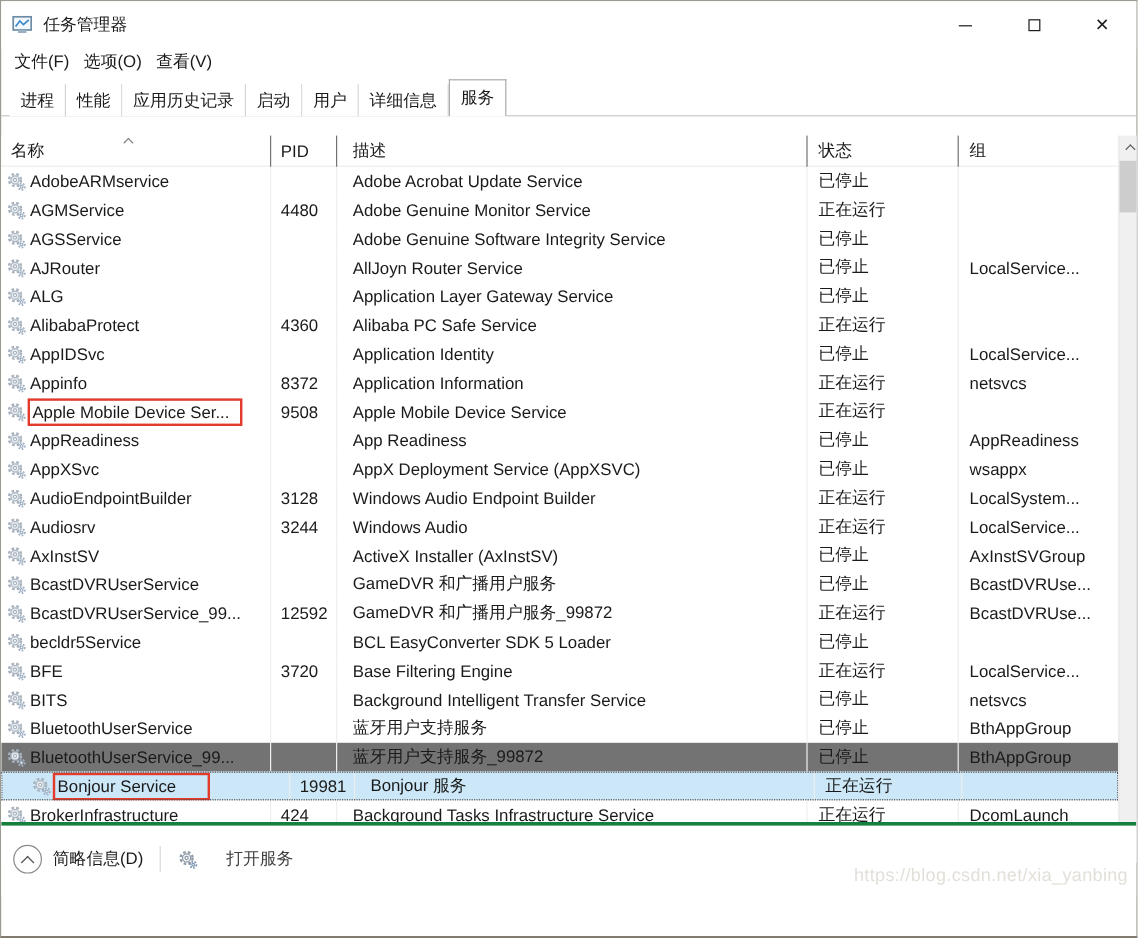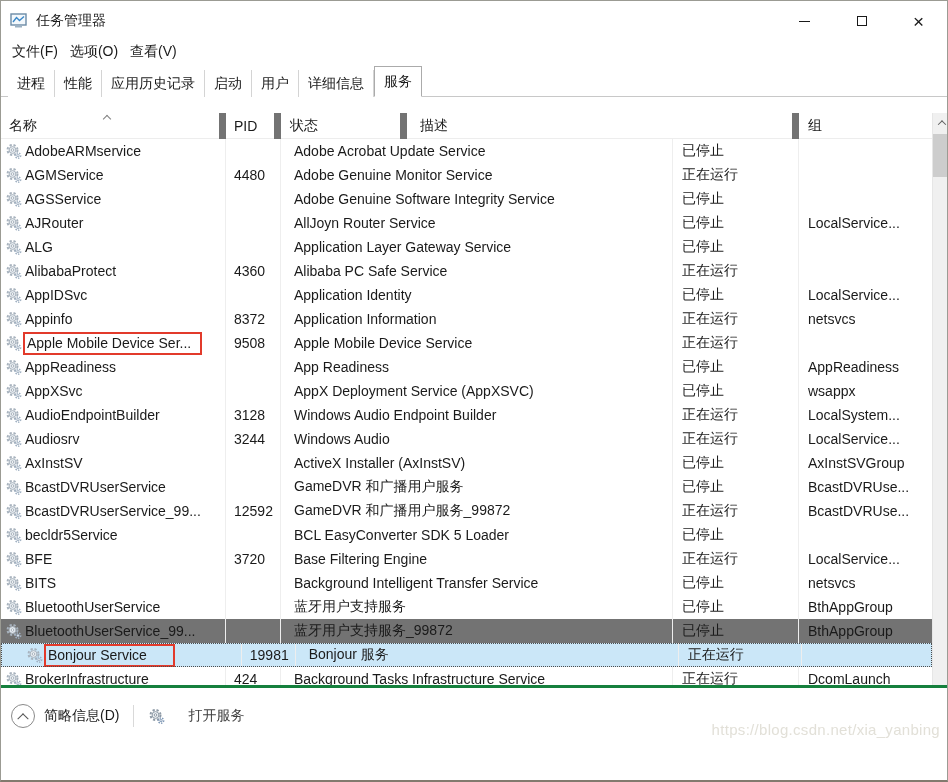--- a/index.html
+++ b/index.html
@@ -24,21 +24,21 @@
 
   
   .tabbar { position:absolute; top:65px; left:0; width:100%; height:31px; padding-left:7px; display:flex; align-items:flex-end; }
   .tabbar::after { content:""; position:absolute; left:0; bottom:0; width:100%; height:1px; background:#c8c8c8; z-index:0; }
   .tab { position:relative; z-index:1; height:27px; display:flex; align-items:center; padding:0 9px; border-right:1px solid #d4d4d4; background:#fff; color:#1a1a1a; }
   .tab.active { height:31px; border:1px solid #ababab; border-bottom:1px solid #fff; background:#fff; z-index:2; }
 
   
   .table { position:absolute; top:112px; left:0; width:948px; height:606px; background:#fff; }
   .header-row { position:absolute; top:0; left:0; width:931px; height:26px; display:flex; border-bottom:1px solid #ededed; }
-  .hcell { height:26px; display:flex; align-items:center; border-right:7px solid #737373; font-size:14px; position:relative; }
+  .hcell { height:26px; display:flex; align-items:center; border-right:1px solid #737373; font-size:14px; position:relative; }
   .rows { position:absolute; top:26px; left:0; width:931px; height:580px; overflow:hidden; }
   .row { width:100%; height:24px; display:flex; background:#fff; }
   .row.hover { background:#737373; }
   .row.selected { background:#cbe7f8; outline:1px dotted #4d4d4d; outline-offset:-1px;padding-left:21px; }
   .cell { height:24px; display:flex; align-items:center; border-right:1px solid #eeeeee; overflow:hidden; white-space:nowrap; }
   .c-name  { width:225px; padding-left:4px; gap:3px; }
   .c-pid   { width:55px;  padding-left:8px; }
   .c-desc  { width:392px; padding-left:13px; }
   .c-status{ width:126px; padding-left:9px; }
   .c-group { width:133px; padding-left:9px; border-right:none; }
@@ -113,25 +113,25 @@
 
   <div class="table">
     <div class="header-row">
       <div class="hcell c-name">
         <span class="sort-chev"></span>
         <span style="padding-left:4px">名称</span>
       </div>
       <div class="hcell c-pid">
           <span>PID</span>
         </div>
+      <div class="hcell c-desc">
+          <span>描述</span>
+        </div>
       <div class="hcell c-status">
           <span>状态</span>
-        </div>
-      <div class="hcell c-desc">
-          <span>描述</span>
         </div>
       <div class="hcell c-group">
           <span>组</span>
         </div>
     </div>
 
     <div class="rows">
         <div class="row">
     <div class="cell c-name">
       <span class="gear">

